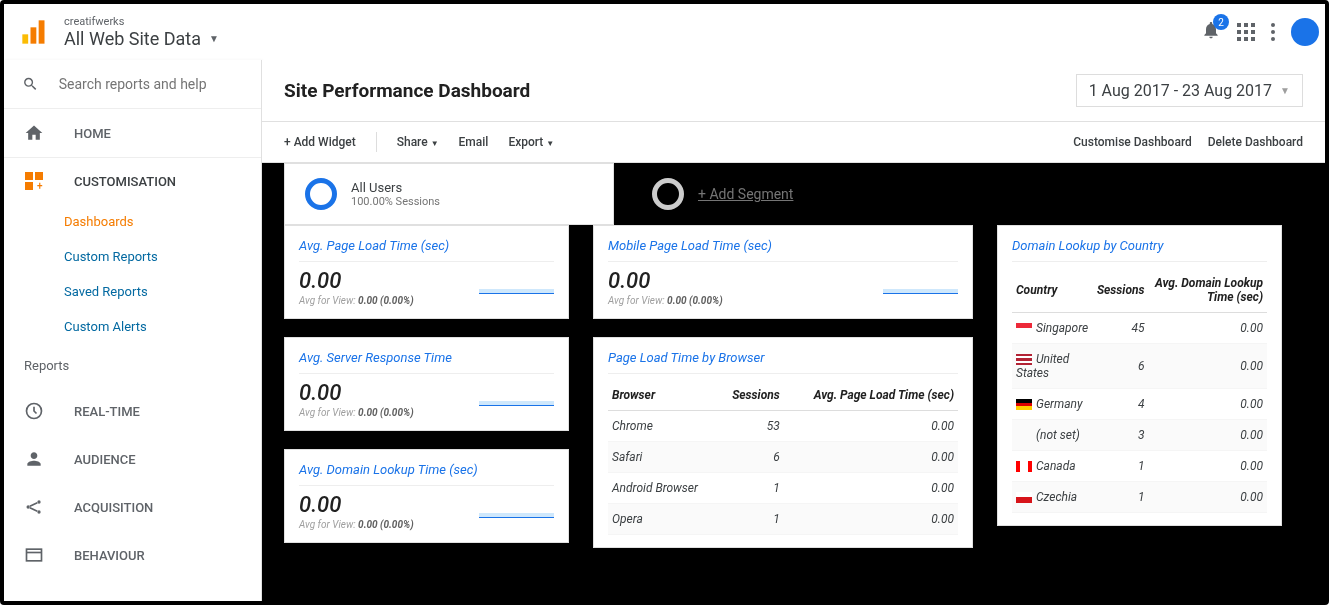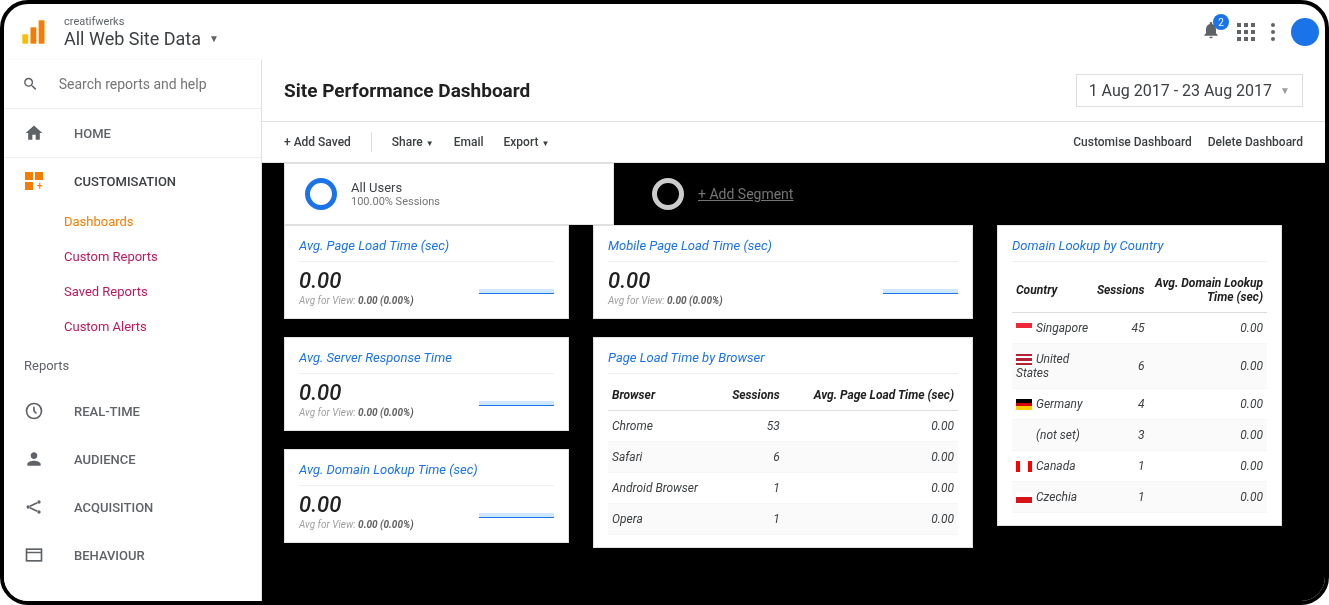--- a/index.html
+++ b/index.html
@@ -1,17 +1,17 @@
 <!DOCTYPE html>
 <html><head>
 <meta charset="utf-8">
 <style>
 * { margin: 0; padding: 0; box-sizing: border-box; font-family: Roboto, Arial, sans-serif; }
 body { background: #fff; width: 1329px; height: 605px; overflow: hidden; }
-.frame { border: 4px solid #000; border-radius: 28px; width: 1329px; height: 605px; overflow: hidden; position: relative; }
+.frame { border: 4px solid #000; border-radius: 4px; width: 1329px; height: 605px; overflow: hidden; position: relative; }
 
 
 .header { display: flex; align-items: center; padding: 8px 16px; height: 56px; }
 .logo { width: 28px; height: 28px; margin-right: 16px; }
 .account { display: flex; flex-direction: column; }
 .account-name { font-size: 11px; color: #5f6368; }
 .view-selector { display: flex; align-items: center; }
 .view-name { font-size: 18px; color: #3c4043; }
 .caret { margin-left: 8px; font-size: 10px; color: #5f6368; }
 .header-right { margin-left: auto; display: flex; align-items: center; gap: 16px; }
@@ -26,21 +26,21 @@
 
 .body { display: flex; height: calc(100% - 56px); }
 .sidebar { width: 258px; border-right: 1px solid #e0e0e0; background: #fff; display: flex; flex-direction: column; box-shadow: 1px 0 3px rgba(0,0,0,0.05); }
 .search-row { display: flex; align-items: center; padding: 14px 18px; gap: 20px; color: #5f6368; }
 .search-input { border: none; outline: none; font-size: 14px; color: #be185d; width: 100%; }
 .nav-item { display: flex; align-items: center; padding: 14px 20px; gap: 30px; color: #5f6368; font-size: 13px; font-weight: 500; cursor: pointer; }
 .nav-item.active .nav-label { color: #3c4043; }
 .nav-item.active .nav-icon { color: #f57c00; }
 .nav-icon { width: 20px; display: flex; justify-content: center; color: #5f6368; }
 .sub-items { padding-left: 60px; }
-.sub-item { padding: 10px 0; font-size: 13px; color: #be185d; cursor: pointer; }
+.sub-item { padding: 10px 0; font-size: 13px; color: #0369a1; cursor: pointer; }
 .sub-item.selected { color: #f57c00; }
 .reports-label { padding: 14px 20px; font-size: 13px; color: #5f6368; }
 .sidebar hr { border: none; border-top: 1px solid #eee; }
 
 
 .main { flex: 1; background: #000000; overflow: auto; }
 .page-header { background: #fff; padding: 14px 22px; display: flex; align-items: center; border-bottom: 1px solid #e0e0e0; }
 .page-title { font-size: 19px; font-weight: 700; color: #212121; }
 .date-range { margin-left: auto; border: 1px solid #ddd; padding: 6px 12px; font-size: 16px; color: #3c4043; display: flex; align-items: center; gap: 8px; }
 .toolbar { background: #fff; padding: 10px 22px; display: flex; align-items: center; gap: 20px; font-size: 12px; color: #3c4043; font-weight: 500; border-bottom: 1px solid #e0e0e0; }
@@ -203,21 +203,21 @@
 
   <div class="main">
     <div class="page-header">
       <span class="page-title">Site Performance Dashboard</span>
       <div class="date-range">
         <span>1 Aug 2017 - 23 Aug 2017</span>
         <span style="font-size:10px;color:#9e9e9e">▼</span>
       </div>
     </div>
     <div class="toolbar">
-      <span class="toolbar-item">+ Add Saved</span>
+      <span class="toolbar-item">+ Add Widget</span>
       <span class="sep"></span>
       <span class="toolbar-item"><span>Share</span> <span style="font-size:8px">▼</span></span>
       <span class="toolbar-item">Email</span>
       <span class="toolbar-item"><span>Export</span> <span style="font-size:8px">▼</span></span>
       <div class="toolbar-right">
         <span class="toolbar-item">Customise Dashboard</span>
         <span class="toolbar-item">Delete Dashboard</span>
       </div>
     </div>
 

